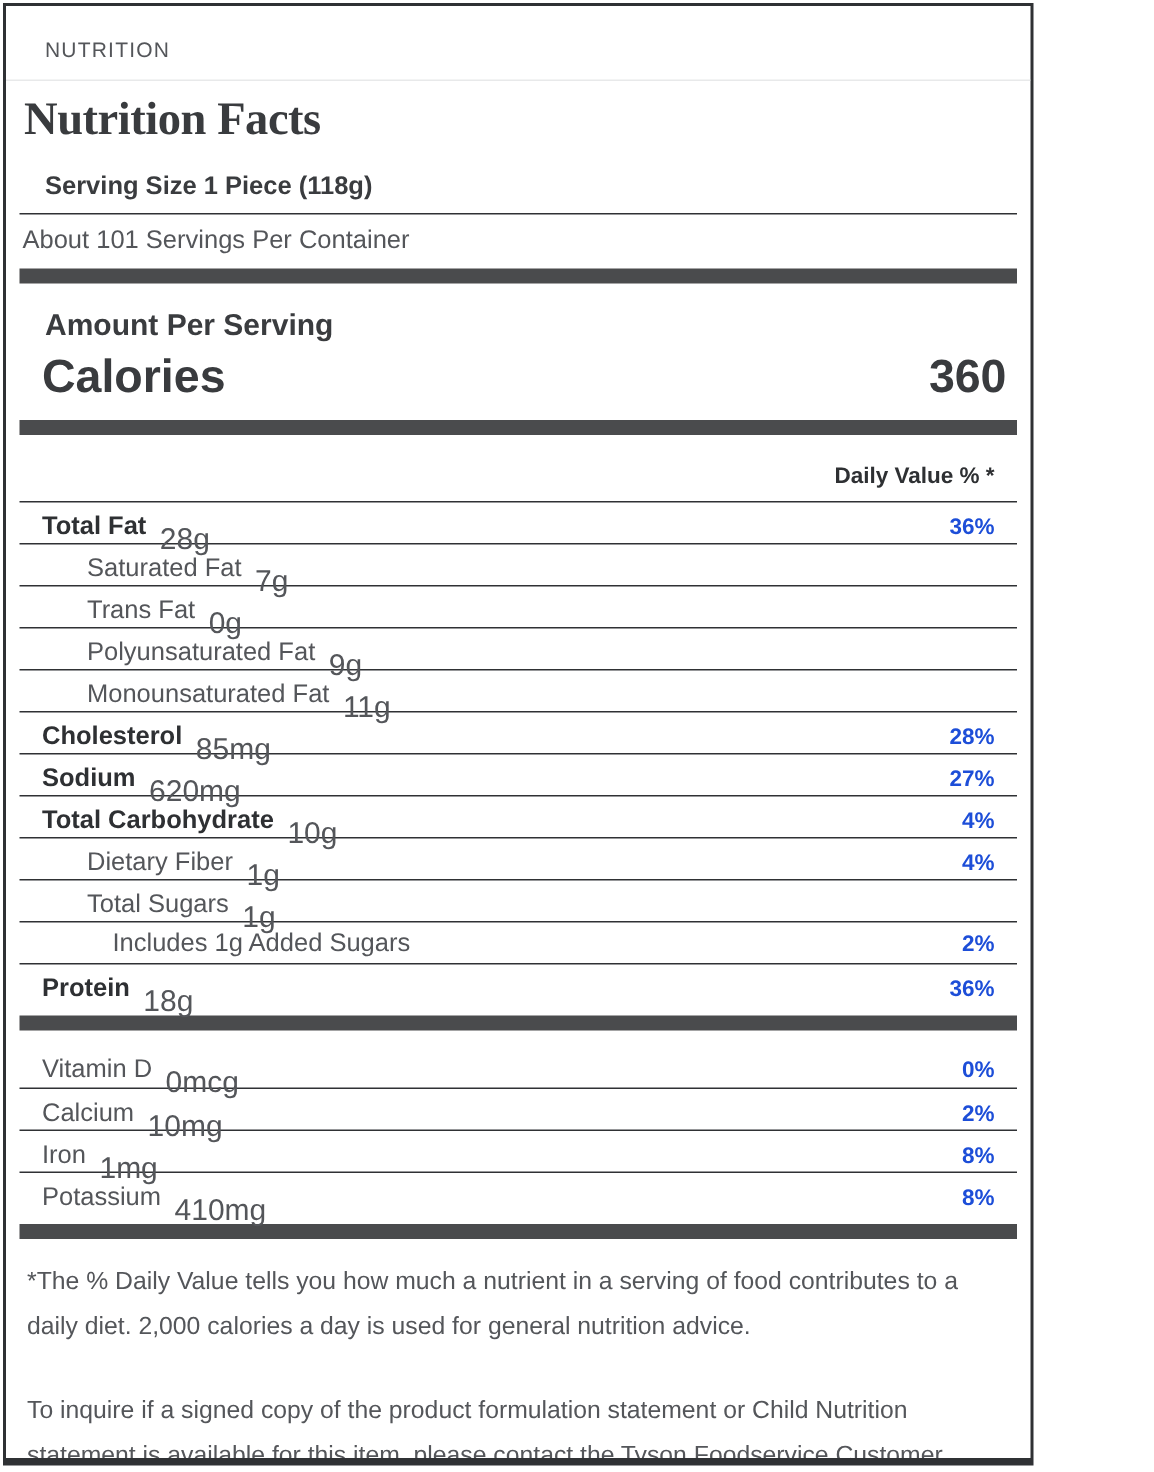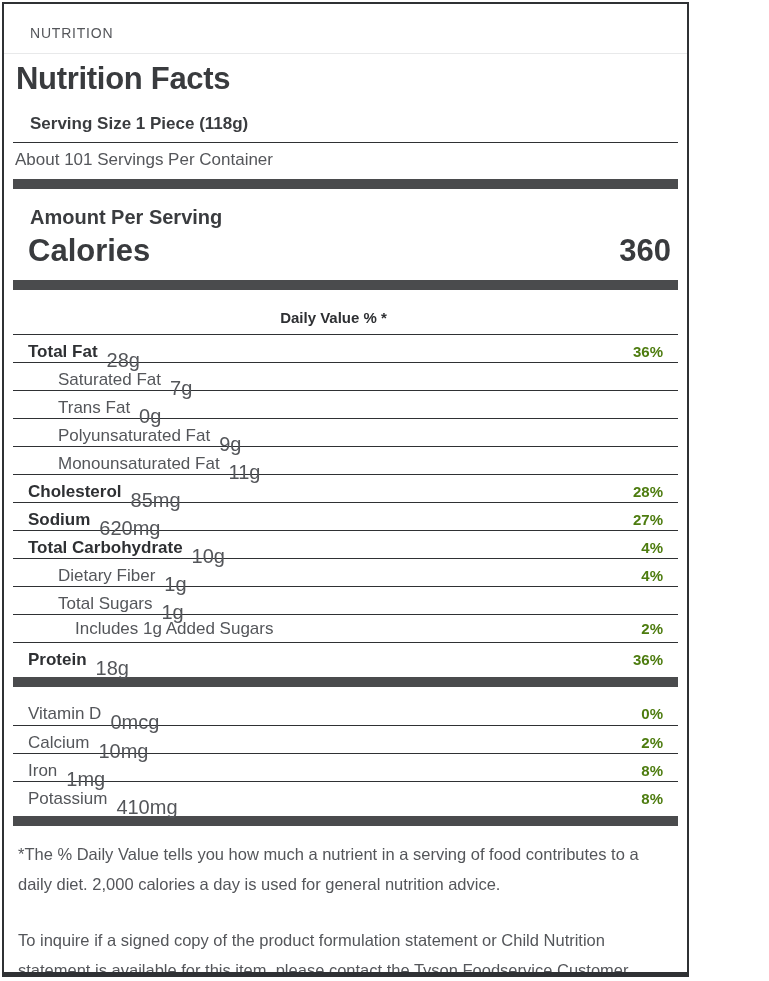--- a/index.html
+++ b/index.html
@@ -27,20 +27,21 @@
     font-size: 14px;
     letter-spacing: 0.8px;
     color: #54565a;
   }
   .title {
     font-size: 31px;
     font-weight: 700;
     color: #393b3e;
     letter-spacing: -0.3px;
     padding: 7px 0 10px 12px;
+    font-family: Liberation Serif, serif;
   }
   .serving-size {
     font-size: 17px;
     font-weight: 700;
     color: #3a3c3f;
     padding: 7px 0 8px 26px;
   }
   .thin-rule { border-top: 1px solid #2f3134; margin: 0 9px; }
   .servings-per {
     font-size: 17px;
@@ -66,21 +67,21 @@
     padding: 2px 16px 11px 24px;
     gap: 45px;
   }
   .calories-row .cal-label,
   .calories-row .cal-value {
     font-size: 31px;
     font-weight: 700;
     color: #393b3e;
   }
   .dv-header {
-    text-align: center;
+    text-align: right;
     font-size: 15px;
     font-weight: 700;
     color: #2e3033;
     padding: 19px 24px 8px 0;
   }
   .rows { margin: 0 9px; text-align: right; }
   .row {
     display: flex;
     justify-content: space-between;
     align-items: baseline;
@@ -103,21 +104,21 @@
     font-size: 20px;
     color: #54565a;
     margin-left: 9px;
     position: relative;
     top: 10px;
     white-space: nowrap;
   }
   .row .nutrient-percent {
     font-size: 15px;
     font-weight: 700;
-    color: #4d7c0f;
+    color: #1d4ed8;
     white-space: nowrap;
   }
   .row.indent1 { padding-left: 45px; }
   .row.indent2 { padding-left: 62px; }
   .vitamin-space { height: 10px; }
   .footnotes {
     padding: 13px 15px 0 14px;
   }
   .footnote {
     font-size: 16.5px;

